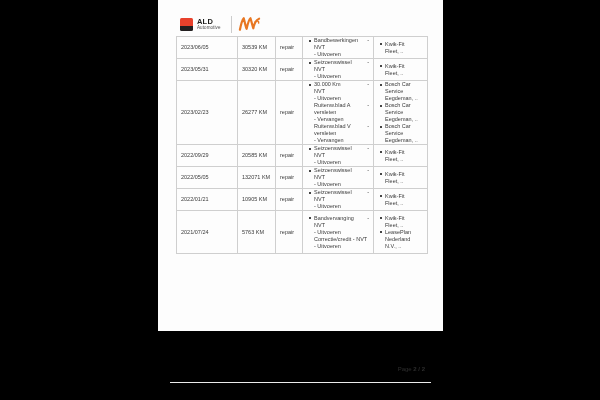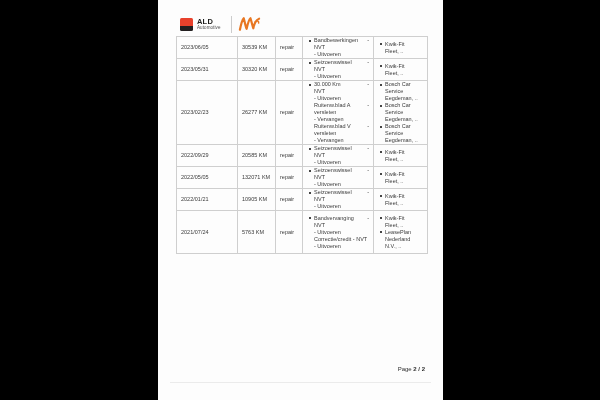--- a/index.html
+++ b/index.html
@@ -1,18 +1,18 @@
 <!DOCTYPE html>
 <html><head>
 <meta charset="utf-8">
 <style>
   html,body{margin:0;padding:0;background:#000;}
   .screen{position:relative;width:600px;height:400px;background:#000;overflow:hidden;
           font-family:"Liberation Sans",sans-serif;color:#3b3b3b;}
-  .page{position:absolute;left:158px;top:0;width:285px;height:400px;background:#fdfdfd;}
+  .page{position:absolute;left:158px;top:0;width:285px;height:331px;background:#fdfdfd;}
   
   .brand{position:absolute;left:22px;top:14px;display:flex;align-items:center;height:20px;}
   .ald-square{width:13px;height:13px;border-radius:1.5px;flex:none;
               background:linear-gradient(#e8412c 0 60%,#231f20 60% 100%);}
   .ald-text{margin-left:4px;line-height:1;}
   .ald-name{font-size:7.5px;font-weight:bold;color:#1d1d1b;letter-spacing:.2px;}
   .ald-sub{font-size:4.5px;color:#4a4a4a;margin-top:1px;letter-spacing:.1px;}
   .hdr-divider{width:1px;height:17px;background:#ccc;margin:0 6px 0 10px;flex:none;}
   
   table.hist{position:absolute;left:18px;top:36px;width:251px;border-collapse:collapse;

